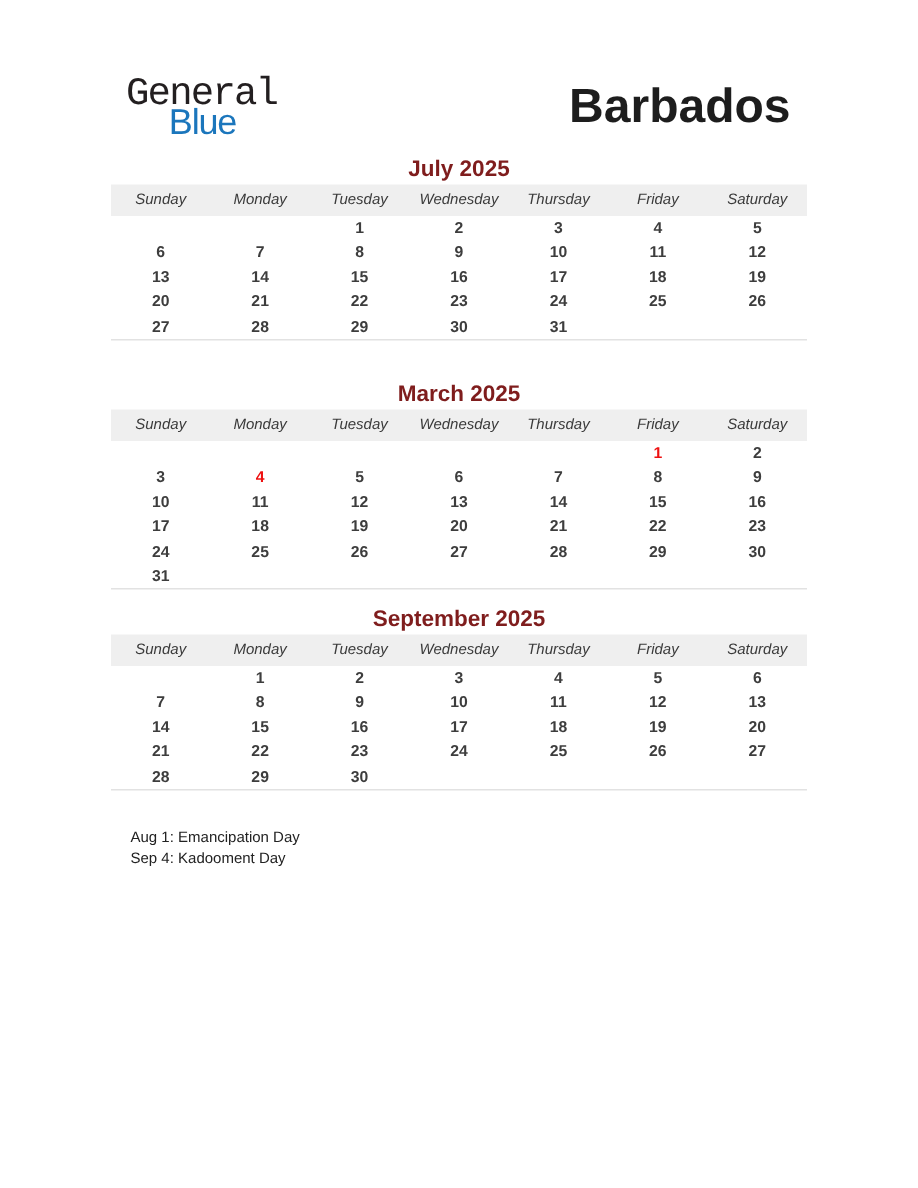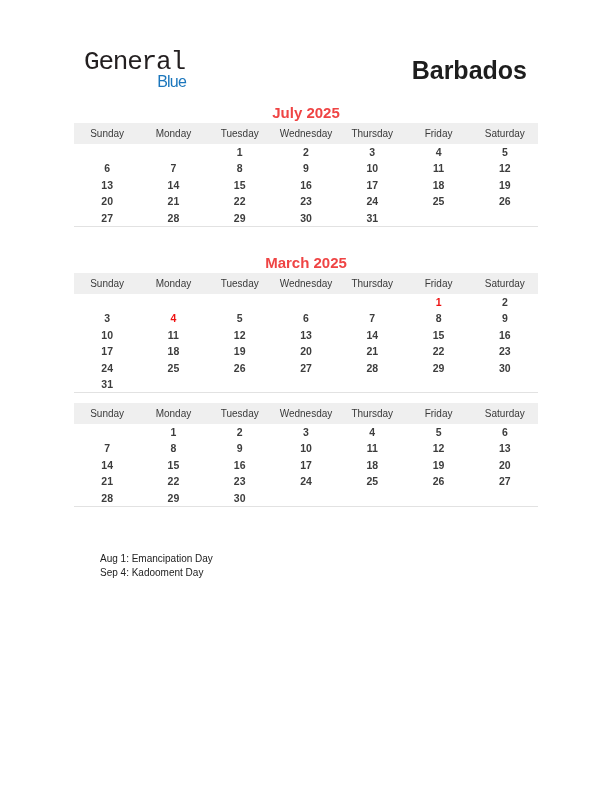--- a/index.html
+++ b/index.html
@@ -6,40 +6,40 @@
   html,body { width:612px; height:792px; background:#ffffff; overflow:hidden; }
   body { font-family:"Liberation Sans", sans-serif; position:relative; color:#3a3a3a; }
 
   
   .logo { position:absolute; left:84px; top:49px; width:102px; }
   .logo-row { display:flex; align-items:flex-start; }
   .logo-general { font-size:26px; line-height:26px; letter-spacing:-1.2px; color:#231f20; white-space:nowrap;font-family:Liberation Mono, monospace; }
   .logo-flag { width:29px; height:19px; margin-left:1px; margin-top:6px;
                background:var(--triangle-blue,#1566a6);
                clip-path:polygon(0 0,100% 0,100% 100%); }
-  .logo-blue { font-size:16px; line-height:22px; letter-spacing:-0.8px; margin-top:-4px;
-               color:var(--logo-blue,#1b76bc); text-align:right; }
-  .country { position:absolute; top:56px; right:85px; font-size:25px; line-height:28px;
+  .logo-blue { font-size:24px; line-height:22px; letter-spacing:-0.8px; margin-top:-4px;
+               color:var(--logo-blue,#1b76bc); text-align:center; }
+  .country { position:absolute; top:56px; right:85px; font-size:32px; line-height:28px;
              font-weight:700; color:#1d1d1d; }
 
   
   .months { position:absolute; left:74px; top:103px; width:464px; }
   .month { height:150px; }
   .month-title { height:20px; line-height:20px; text-align:center; font-size:15px;
-                 font-weight:700; color:#ef4444; }
+                 font-weight:700; color:#7f1d1d; }
   .weekday-row { display:grid; grid-template-columns:repeat(7,1fr);
-                 background:var(--band,#efefef); height:21px; }
+                 background:var(--band,#efefef); height:21px;font-style:italic; }
   .weekday { line-height:21px; text-align:center; font-size:10px; color:#3a3a3a; }
   .daygrid { display:grid; grid-template-columns:repeat(7,1fr); grid-auto-rows:16.4px;
              border-bottom:1px solid #e2e2e2; }
   .cell { text-align:center; line-height:16.4px; font-size:10.5px; font-weight:700; color:#3d3d3d; }
   .cell.red { color:var(--holiday-red,#ee1111); }
 
   
-  .holidays { position:absolute; left:100px; top:552px; }
+  .holidays { position:absolute; left:87px; top:552px; }
   .holiday-note { font-size:10px; line-height:13.5px; color:#222222; }
 </style>
 </head>
 <body>
 
 <div class="page">
 
   <div class="logo">
     <div class="logo-row">
       <span class="logo-general">General</span>
@@ -150,20 +150,21 @@
           <span class="cell">31</span>
           <span class="cell"></span>
           <span class="cell"></span>
           <span class="cell"></span>
           <span class="cell"></span>
           <span class="cell"></span>
           <span class="cell"></span>
         </div>
       </section>
       <section class="month">
+        <div class="month-title">September 2025</div>
         <div class="weekday-row">
           <span class="weekday">Sunday</span>
           <span class="weekday">Monday</span>
           <span class="weekday">Tuesday</span>
           <span class="weekday">Wednesday</span>
           <span class="weekday">Thursday</span>
           <span class="weekday">Friday</span>
           <span class="weekday">Saturday</span>
         </div>
         <div class="daygrid">

